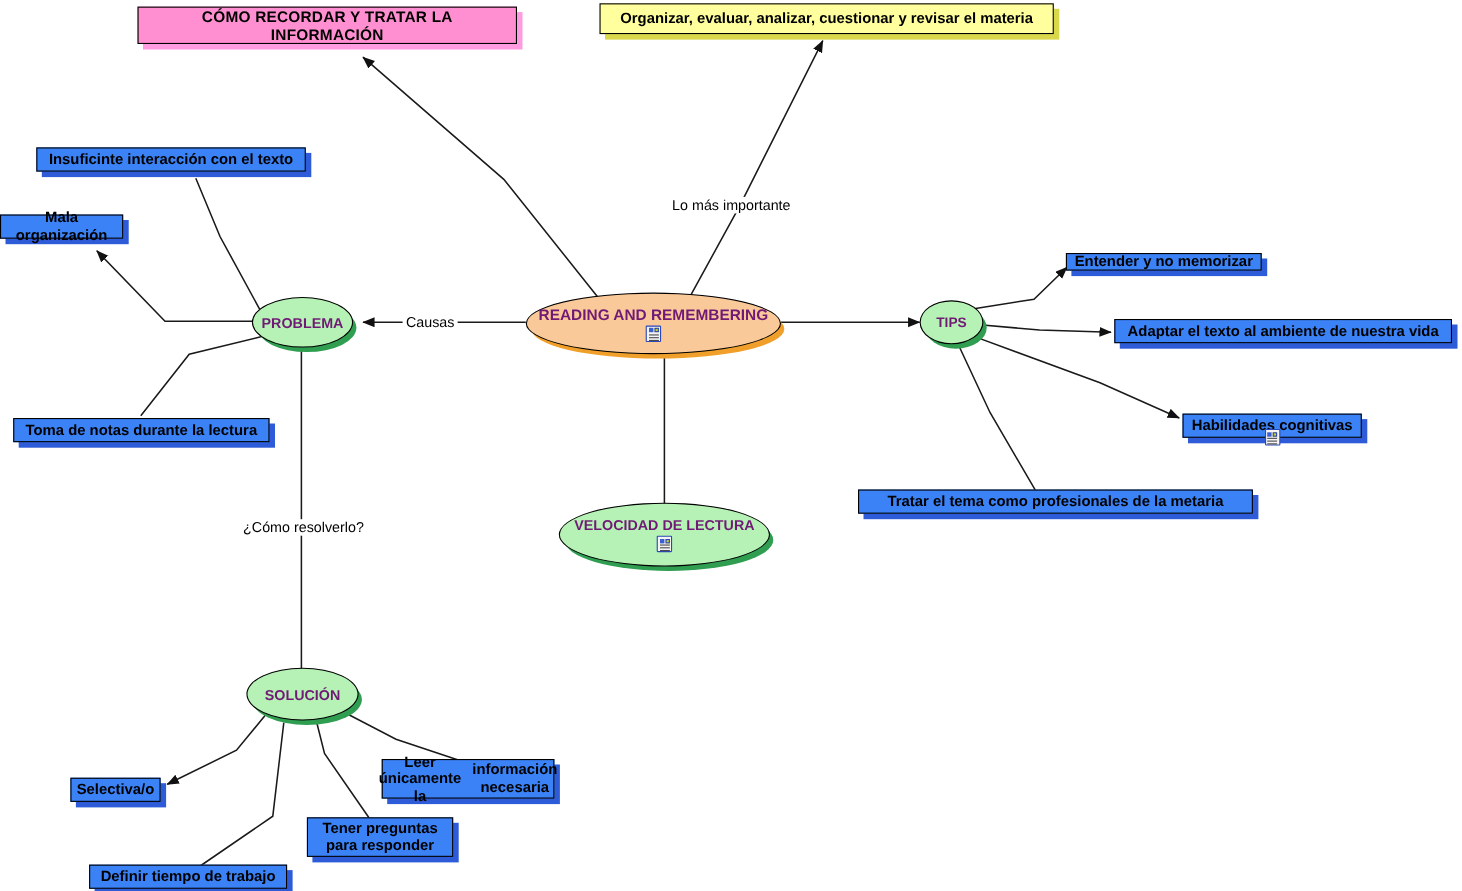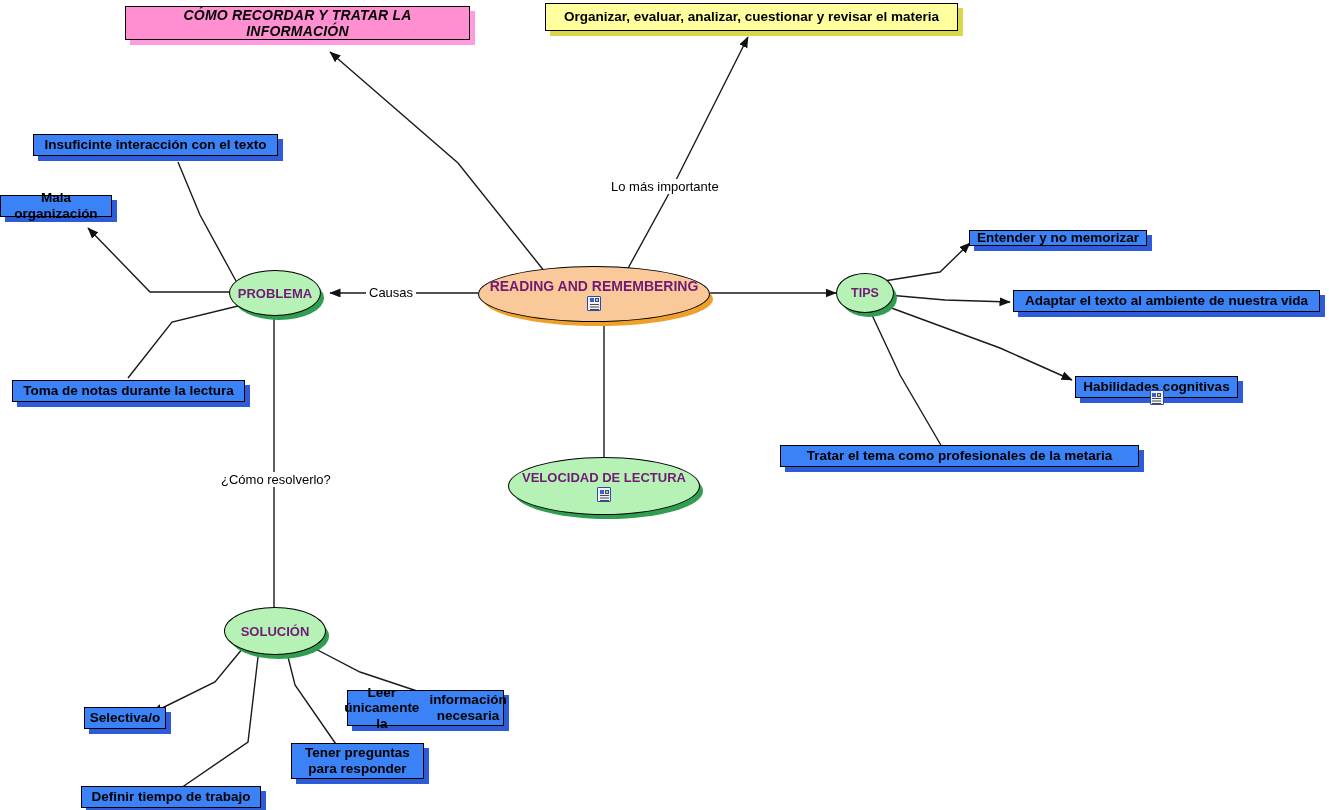--- a/index.html
+++ b/index.html
@@ -45,21 +45,20 @@
   .box-blue {
     background: #3b82f6;
     box-shadow: 5px 5px 0 0 #2e5cd8;
     font-size: 13.5px;
   }
   .box-pink {
     background: #ff8fd0;
     box-shadow: 5px 5px 0 0 #ff9ce0;
     font-size: 14px;
     letter-spacing: 0.2px;
-    font-style: italic;
   }
   .box-yellow {
     background: #ffff9e;
     box-shadow: 5px 5px 0 0 #d8d84a;
     font-size: 13.5px;
   }
 
   
   .node-ellipse {
     position: absolute;
@@ -248,29 +247,29 @@
     <span class="lbl">Habilidades cognitivas</span>
     <span class="doc-icon icon-below">
         <i class="pic"></i>
       </span>
   </div>
 
   <div class="node-box box-blue" style="left:780px; top:445px; width:359px; height:22px;">
     <span class="lbl">Tratar el tema como profesionales de la metaria</span>
   </div>
 
-  <div class="node-box box-blue" style="left:84px; top:707px; width:82px; height:22px;">
+  <div class="node-box box-blue" style="left:64px; top:707px; width:82px; height:22px;">
     <span class="lbl">Selectiva/o</span>
   </div>
 
   <div class="node-box box-blue" style="left:81px; top:786px; width:180px; height:22px;">
     <span class="lbl">Definir tiempo de trabajo</span>
   </div>
 
-  <div class="node-box box-blue" style="left:279px; top:743px; width:133px; height:36px; flex-direction:column;margin-left:12px;">
+  <div class="node-box box-blue" style="left:279px; top:743px; width:133px; height:36px; flex-direction:column;">
     <span class="lbl">Tener preguntas</span>
     <span class="lbl">para responder</span>
   </div>
 
   <div class="node-box box-blue" style="left:347px; top:690px; width:157px; height:36px; flex-direction:row;">
     <span class="lbl">Leer únicamente la</span>
     <span class="lbl">información necesaria</span>
   </div>
 
 </div>

